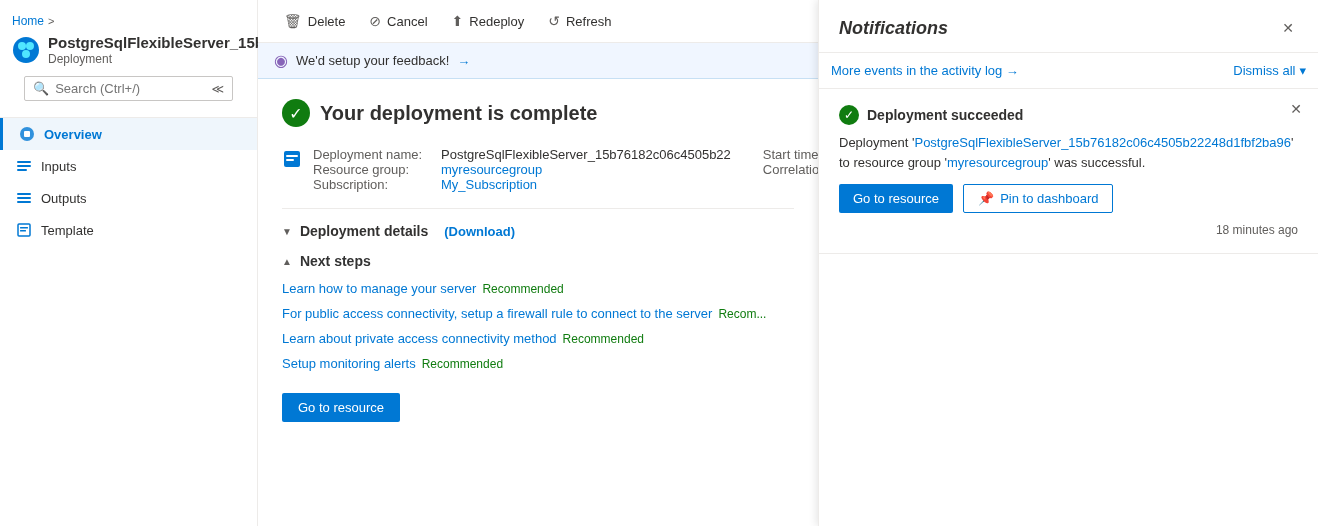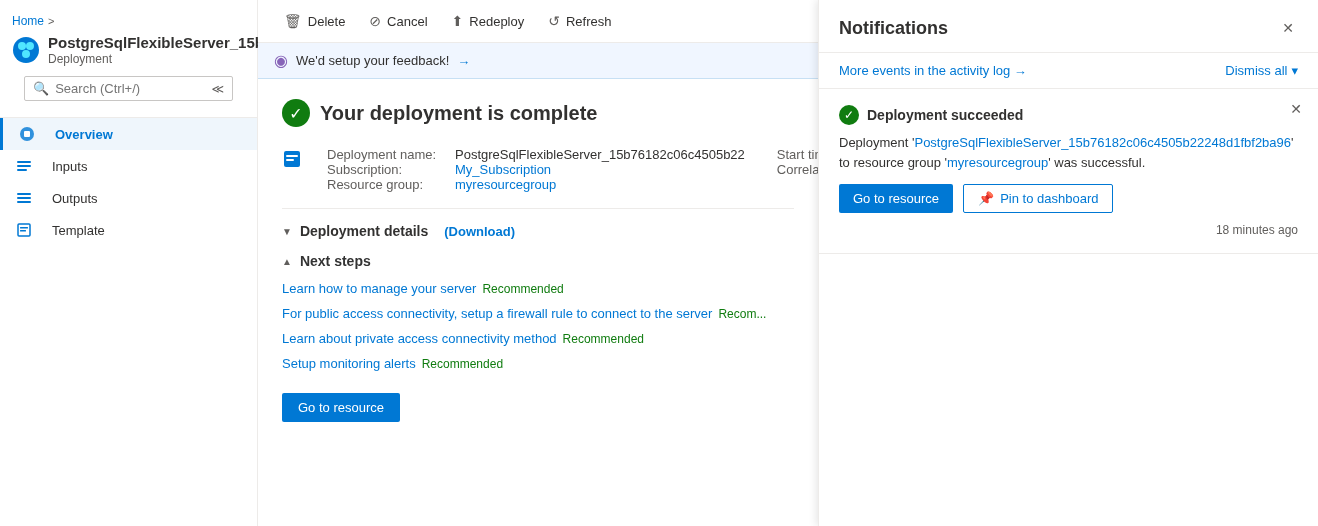--- a/index.html
+++ b/index.html
@@ -11,21 +11,21 @@
     .breadcrumb { font-size: 12px; color: #0078d4; display: flex; align-items: center; gap: 4px; padding: 6px 0 2px 0; }
     .breadcrumb span { color: #605e5c; font-size: 11px; }
     .resource-title { display: flex; align-items: center; gap: 8px; padding: 4px 0 2px 0; }
     .resource-icon { width: 28px; height: 28px; flex-shrink: 0; }
     .resource-name { font-size: 15px; font-weight: 600; color: #323130; overflow: hidden; text-overflow: ellipsis; white-space: nowrap; }
     .resource-type { font-size: 12px; color: #605e5c; margin-top: 1px; }
     .search-box { display: flex; align-items: center; border: 1px solid #c8c6c4; border-radius: 2px; padding: 4px 8px; margin: 8px 12px; gap: 6px; background: #fff; }
     .search-box input { border: none; outline: none; font-size: 13px; color: #ef4444; width: 100%; background: transparent; }
     .collapse-btn { cursor: pointer; color: #605e5c; font-size: 12px; flex-shrink: 0; }
     .nav-items { overflow-y: auto; flex: 1; }
-    .nav-item { display: flex; align-items: center; gap: 20px; padding: 8px 16px; cursor: pointer; color: #323130; font-size: 13px; }
+    .nav-item { display: flex; align-items: center; gap: 9px; padding: 8px 16px; cursor: pointer; color: #323130; font-size: 13px; }
     .nav-item.active { background: #eff6fc; color: #0078d4; font-weight: 600; border-left: 3px solid #0078d4; }
     .nav-item .nav-icon { width: 16px; height: 16px; display: flex; align-items: center; justify-content: center; flex-shrink: 0; }
 
     
     .main { flex: 1; display: flex; flex-direction: column; overflow: hidden; background: #fff; }
     .toolbar { display: flex; align-items: center; gap: 4px; padding: 8px 16px; border-bottom: 1px solid #edebe9; background: #fff; flex-shrink: 0; }
     .toolbar-btn { display: flex; align-items: center; gap: 6px; padding: 5px 10px; cursor: pointer; font-size: 13px; color: #323130; background: transparent; border: none; border-radius: 2px; }
     .toolbar-btn .btn-icon { font-size: 14px; color: #605e5c; }
     .feedback-bar { display: flex; align-items: center; gap: 8px; padding: 8px 16px; background: #f0f6ff; border-bottom: 1px solid #c7e0f4; font-size: 13px; color: #323130; flex-shrink: 0; }
     .feedback-bar .feedback-icon { color: #8764b8; font-size: 16px; }
@@ -47,23 +47,23 @@
     .next-steps { margin-top: 4px; }
     .next-steps-header { display: flex; align-items: center; gap: 8px; font-size: 14px; font-weight: 600; margin-bottom: 12px; cursor: pointer; }
     .step-item { display: flex; align-items: center; gap: 0; margin-bottom: 10px; font-size: 13px; }
     .step-link { color: #0078d4; cursor: pointer; text-decoration: none; }
     .step-tag { color: #107c10; font-size: 12px; margin-left: 6px; }
     .go-resource-btn { display: inline-block; background: #0078d4; color: #fff; padding: 7px 16px; border-radius: 2px; font-size: 13px; cursor: pointer; margin-top: 12px; border: none; }
 
     
     .notification-panel { width: 500px; background: #fff; border-left: 1px solid #edebe9; display: flex; flex-direction: column; flex-shrink: 0; box-shadow: -2px 0 8px rgba(0,0,0,0.1); }
     .notif-header { display: flex; align-items: center; justify-content: space-between; padding: 16px 20px 12px 20px; border-bottom: 1px solid #edebe9; }
-    .notif-title { font-size: 18px; font-weight: 600; color: #323130; }
+    .notif-title { font-size: 18px; font-weight: 600; color: #323130; font-style: italic; }
     .notif-close { cursor: pointer; font-size: 14px; color: #605e5c; background: none; border: none; padding: 4px; }
-    .notif-actions-bar { display: flex; align-items: center; justify-content: space-between; padding: 10px 20px; border-bottom: 1px solid #edebe9; font-size: 13px; }
+    .notif-actions-bar { display: flex; align-items: center; justify-content: space-between; padding: 10px 12px; border-bottom: 1px solid #edebe9; font-size: 13px; }
     .notif-link { color: #0078d4; cursor: pointer; text-decoration: none; }
     .dismiss-all { display: flex; align-items: center; gap: 4px; color: #0078d4; cursor: pointer; font-size: 13px; }
     .notif-item { padding: 16px 20px; border-bottom: 1px solid #edebe9; position: relative; }
     .notif-item-header { display: flex; align-items: center; gap: 8px; margin-bottom: 8px; }
     .notif-success-icon { width: 20px; height: 20px; background: #107c10; border-radius: 50%; display: flex; align-items: center; justify-content: center; color: #fff; font-size: 12px; flex-shrink: 0; }
     .notif-item-title { font-size: 14px; font-weight: 600; color: #323130; }
     .notif-close-item { position: absolute; top: 12px; right: 16px; cursor: pointer; font-size: 14px; color: #605e5c; background: none; border: none; }
     .notif-desc { font-size: 13px; color: #323130; line-height: 1.5; margin-bottom: 12px; }
     .notif-desc a { color: #0078d4; cursor: pointer; text-decoration: none; }
     .notif-buttons { display: flex; gap: 10px; margin-bottom: 10px; }
@@ -167,38 +167,38 @@
     <a class="feedback-link">→</a>
   </div>
 
   <div class="content">
     <div class="deployment-success">
       <div class="success-icon">✓</div>
       <h2>Your deployment is complete</h2>
     </div>
 
     <div style="display:flex;gap:32px;margin-left:0;margin-bottom:16px;">
-      <div style="display:flex;align-items:flex-start;gap:25px;">
+      <div style="display:flex;align-items:flex-start;gap:11px;">
         <svg width="20" height="20" viewBox="0 0 20 20" style="margin-top:2px;flex-shrink:0;">
             <rect x="2" y="2" width="16" height="16" rx="2" fill="#0078d4"></rect>
             <rect x="4" y="6" width="12" height="2" rx="1" fill="#fff"></rect>
             <rect x="4" y="10" width="8" height="2" rx="1" fill="#fff"></rect>
           </svg>
         <div>
           <div class="info-row">
             <span class="info-label">Deployment name:</span>
             <span class="info-value plain">PostgreSqlFlexibleServer_15b76182c06c4505b22</span>
           </div>
           <div class="info-row">
+            <span class="info-label">Resource group:</span>
+            <a class="info-value">myresourcegroup</a>
+          </div>
+          <div class="info-row">
             <span class="info-label">Subscription:</span>
             <a class="info-value">My_Subscription</a>
-          </div>
-          <div class="info-row">
-            <span class="info-label">Resource group:</span>
-            <a class="info-value">myresourcegroup</a>
           </div>
         </div>
       </div>
       <div>
         <div class="info-row">
           <span class="info-label">Start time:</span>
         </div>
         <div class="info-row">
           <span class="info-label">Correlation</span>
         </div>

